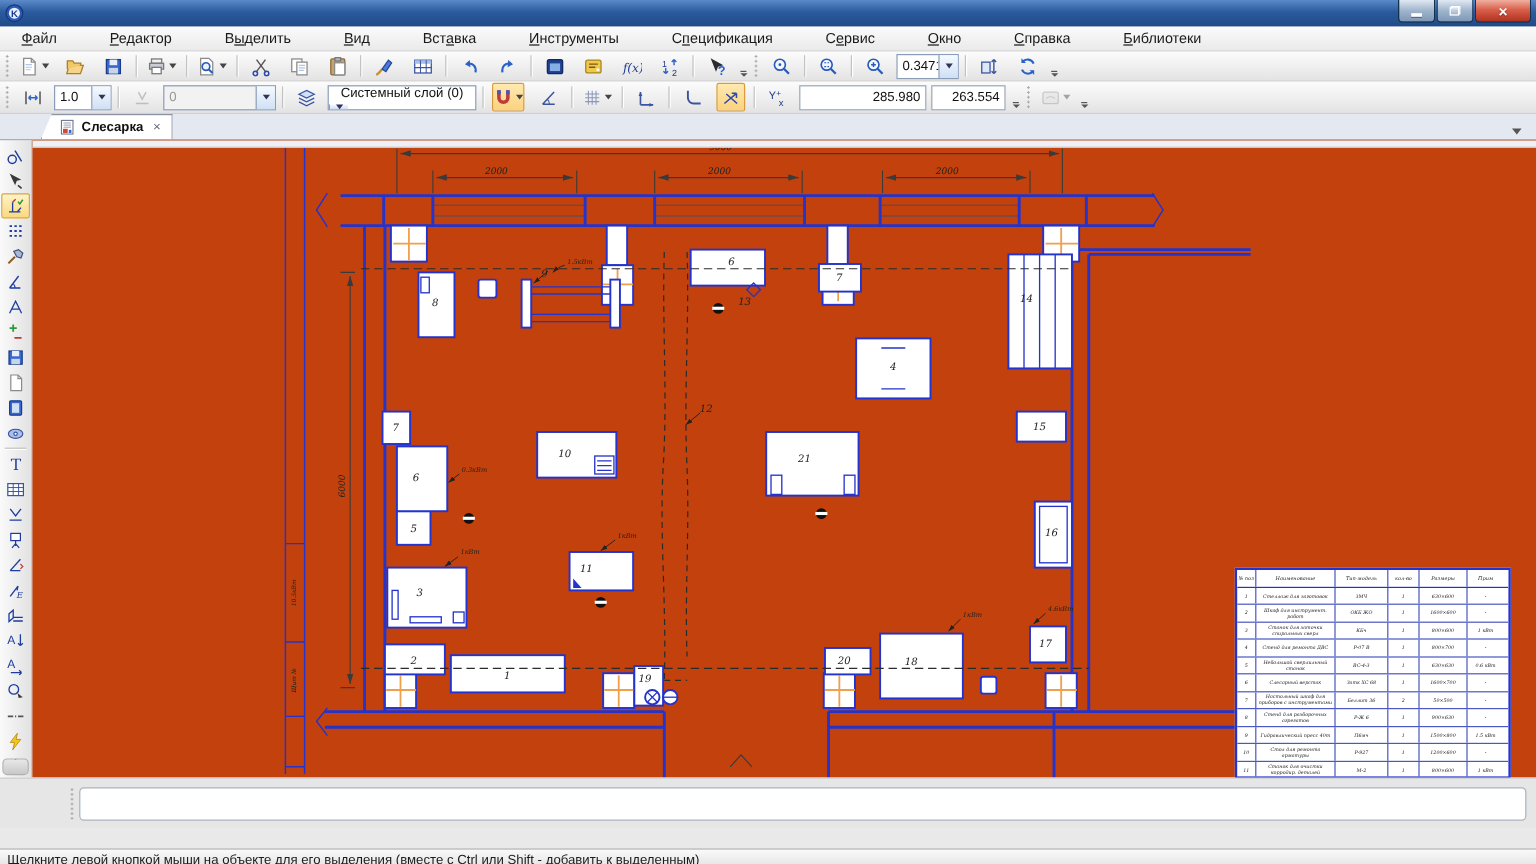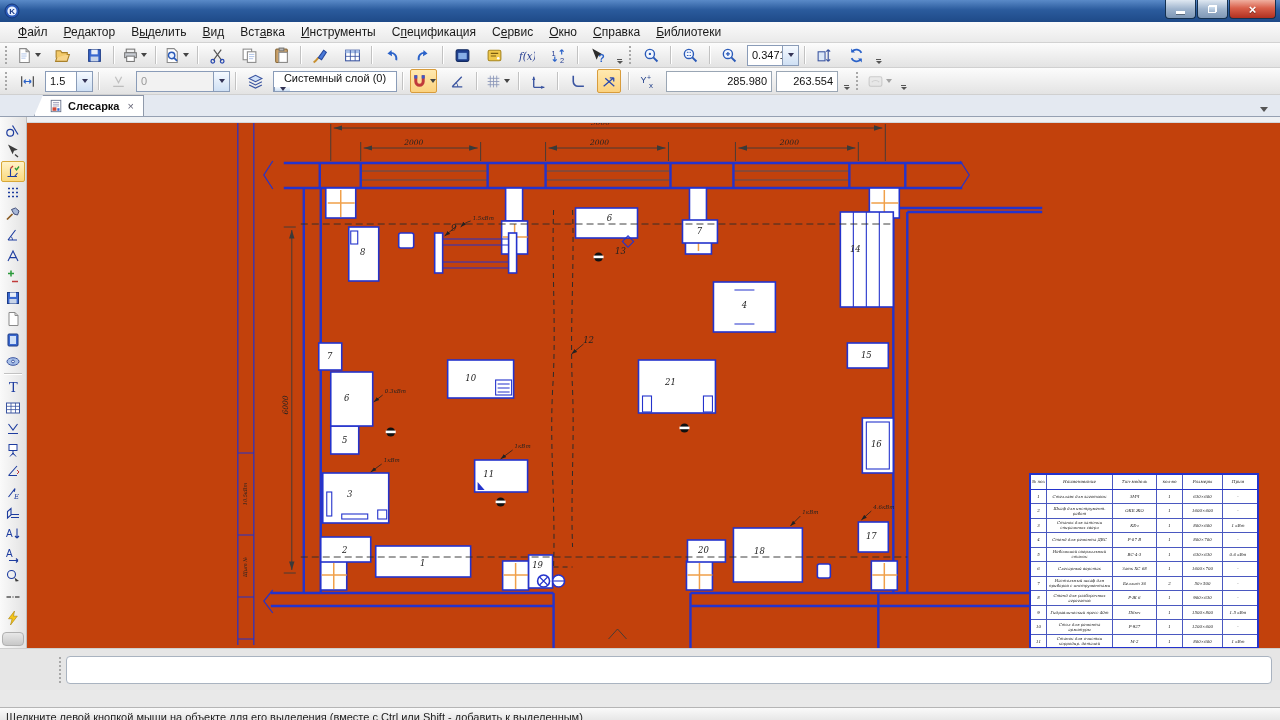--- a/index.html
+++ b/index.html
@@ -17,21 +17,21 @@
   .wb.close{width:45px;background:linear-gradient(#f0b0a0,#d9604a 45%,#b03020);}
   .glyph-min{width:9px;height:3px;background:#fff;margin-top:6px;box-shadow:0 1px 0 rgba(0,0,0,.35);}
   .glyph-restore{width:9px;height:8px;position:relative;}
   .glyph-restore i{position:absolute;border:1px solid #fff;background:transparent;display:block;}
   .glyph-restore i:first-child{width:6px;height:5px;right:0;top:0;}
   .glyph-restore i:last-child{width:6px;height:5px;left:0;bottom:0;background:linear-gradient(#cfe0f0,#9fb4cd);}
   .glyph-close{font-size:13px;font-weight:bold;line-height:1;text-shadow:0 1px 1px rgba(0,0,0,.4);}
 
   
   .menubar{height:20px;background:linear-gradient(#fbfbfb,#eaeaea);border-bottom:1px solid #d2d2d2;
-    display:flex;align-items:center;font-size:12px;color:#1a1a1a;padding-left:10px;flex:none;}
+    display:flex;align-items:center;font-size:12px;color:#1a1a1a;padding-left:10px;flex:none;gap:28px;}
   .menu-item{padding:2px 8px;white-space:nowrap;}
   .menu-item u{text-decoration:underline;}
 
   
   .tbrow{background:linear-gradient(#fcfcfc,#e3e3e3);border-bottom:1px solid #d0d0d0;
     display:flex;align-items:center;flex:none;padding-left:2px;}
   .tbrow.r1{height:24px;}
   .tbrow.r2{height:26px;}
   .tbtn{height:22px;min-width:22px;display:flex;align-items:center;justify-content:center;
     border-radius:2px;margin:0 4px;position:relative;border:1px solid transparent;text-align:center;}
@@ -334,21 +334,21 @@
     </div>
   <div class="tbrow r2" id="toolbar2">
       <span class="thandle"></span>
       <span class="tbtn">
         <svg width="17" height="17" viewBox="0 0 16 16">
           <path d="M2.5 3v10M13.5 3v10" stroke="#555" stroke-width="1.2"></path>
           <path d="M4.5 8h7m0 0L9.6 6.2M11.5 8l-1.9 1.8M4.5 8l1.9-1.8M4.5 8l1.9 1.8" stroke="#2a62c9" stroke-width="1.1" fill="none"></path>
         </svg>
       </span>
       <div class="combo" style="width: 46px;">
-        <span class="ctext">1.5</span>
+        <span class="ctext">1.0</span>
         <span class="cbtn">
           <span class="tri"></span>
         </span>
       </div>
       <span class="tsep"></span>
       <span class="tbtn dis">
         <svg width="17" height="17" viewBox="0 0 16 16">
           <path d="M3 12.5h10M5 3.5 8 9l3-5.5" stroke="#888" stroke-width="1.2" fill="none"></path>
         </svg>
       </span>

